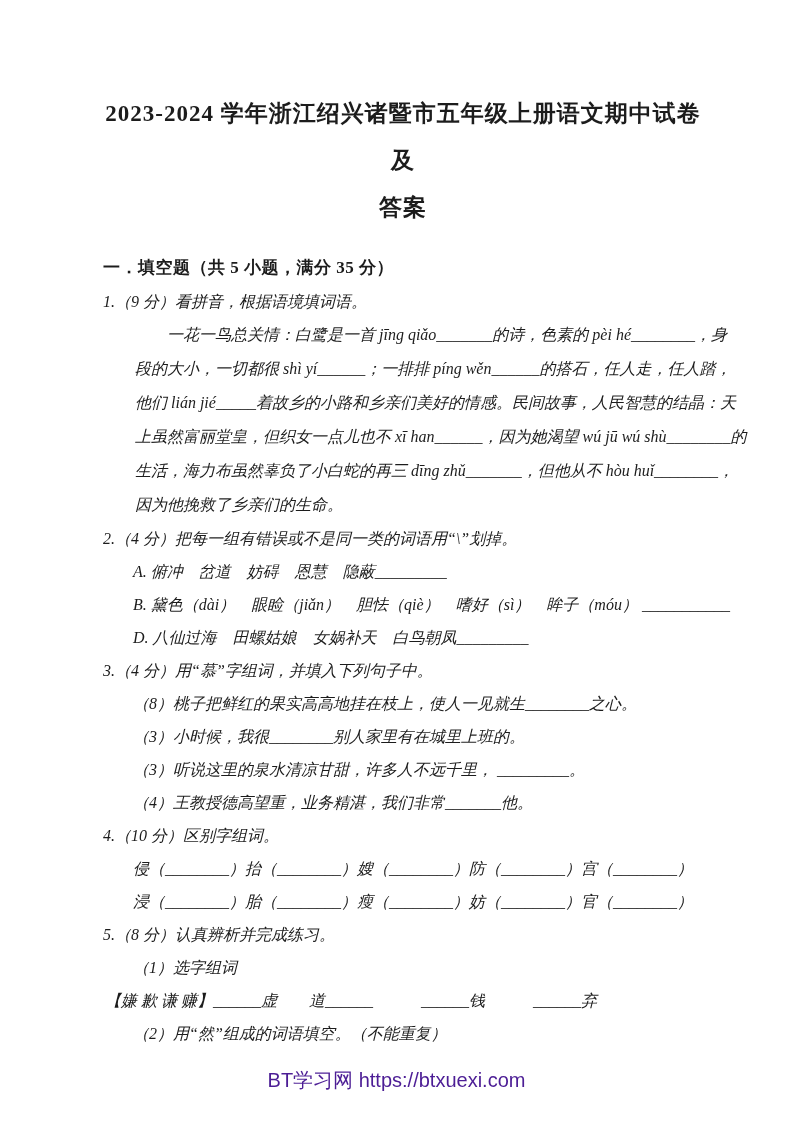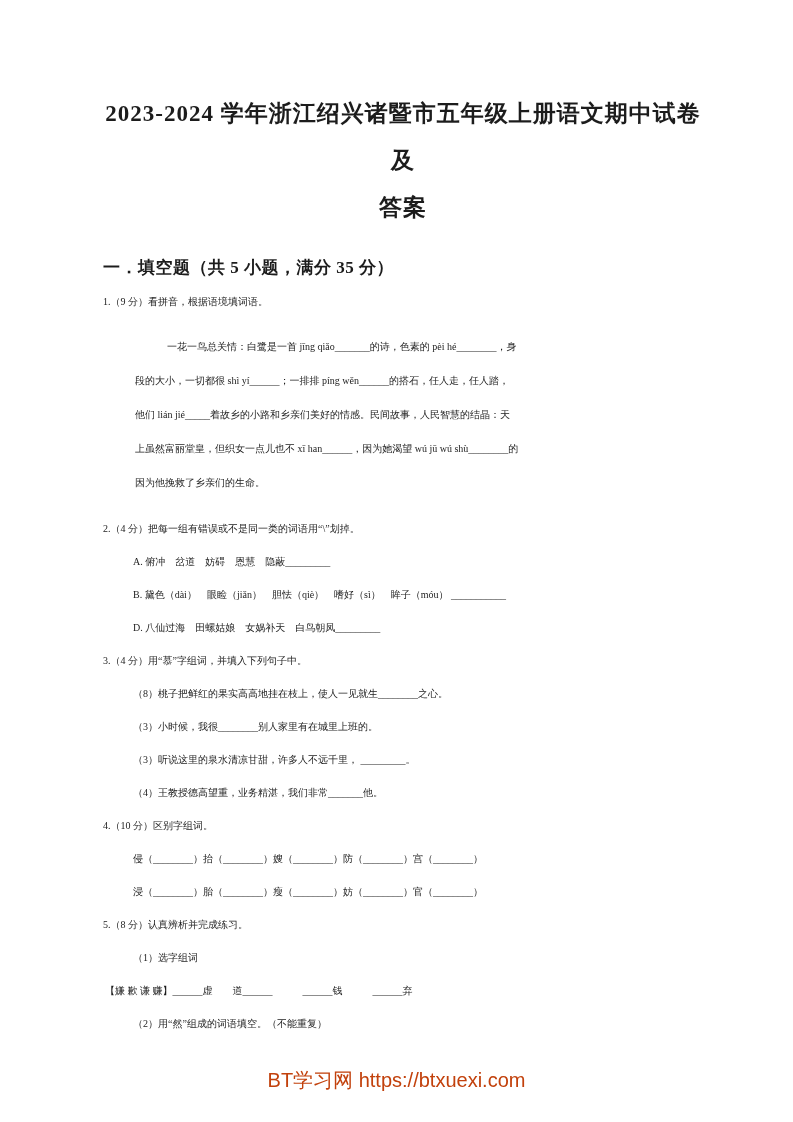--- a/index.html
+++ b/index.html
@@ -28,38 +28,39 @@
     letter-spacing: 1px;
   }
   .section-heading {
     margin: 20px 0 0 0;
     font-size: 17px;
     font-weight: bold;
     line-height: 34px;
     letter-spacing: 0.5px;
   }
   .line {
-    font-size: 10px;
+    font-size: 16px;
     line-height: 33px;
     white-space: nowrap;
+    font-style: italic;
   }
-  .para { margin: 12px 0; }
+  .para { margin: 0 0; }
   .para .line { line-height: 34px; padding-left: 32px; }
   .para .first { text-indent: 32px; }
   .sub { padding-left: 30px; }
   .choice-line { padding-left: 2px; }
   .footer {
     position: absolute;
     bottom: 28px;
     left: 0;
     width: 100%;
     text-align: center;
     font-family: "Liberation Sans", "DejaVu Sans", sans-serif;
     font-size: 20px;
-    color: #c2410c;
+    color: #4c1d95;
   }
 </style>
 </head>
 <body>
 
 <div class="page">
   <div class="content">
 
     <h1 class="doc-title">
       <div>2023-2024 学年浙江绍兴诸暨市五年级上册语文期中试卷及</div>
@@ -67,20 +68,21 @@
     </h1>
 
     <h2 class="section-heading">一．填空题（共 5 小题，满分 35 分）</h2>
 
     <div class="line">1.（9 分）看拼音，根据语境填词语。</div>
     <div class="para">
       <div class="line first">一花一鸟总关情：白鹭是一首 jīng qiǎo_______的诗，色素的 pèi hé________，身</div>
       <div class="line">段的大小，一切都很 shì yí______；一排排 píng wěn______的搭石，任人走，任人踏，</div>
       <div class="line">他们 lián jié_____着故乡的小路和乡亲们美好的情感。民间故事，人民智慧的结晶：天</div>
       <div class="line">上虽然富丽堂皇，但织女一点儿也不 xī han______，因为她渴望 wú jū wú shù________的</div>
+      <div class="line">生活，海力布虽然辜负了小白蛇的再三 dīng zhǔ_______，但他从不 hòu huǐ________，</div>
       <div class="line">因为他挽救了乡亲们的生命。</div>
     </div>
 
     <div class="line">2.（4 分）把每一组有错误或不是同一类的词语用“\”划掉。</div>
     <div class="line sub">A. 俯冲　岔道　妨碍　恩慧　隐蔽_________</div>
     <div class="line sub">B. 黛色（dài）　眼睑（jiǎn）　胆怯（qiè）　嗜好（sì）　眸子（móu） ___________</div>
     <div class="line sub">D. 八仙过海　田螺姑娘　女娲补天　白鸟朝凤_________</div>
 
     <div class="line">3.（4 分）用“慕”字组词，并填入下列句子中。</div>
     <div class="line sub">（8）桃子把鲜红的果实高高地挂在枝上，使人一见就生________之心。</div>

